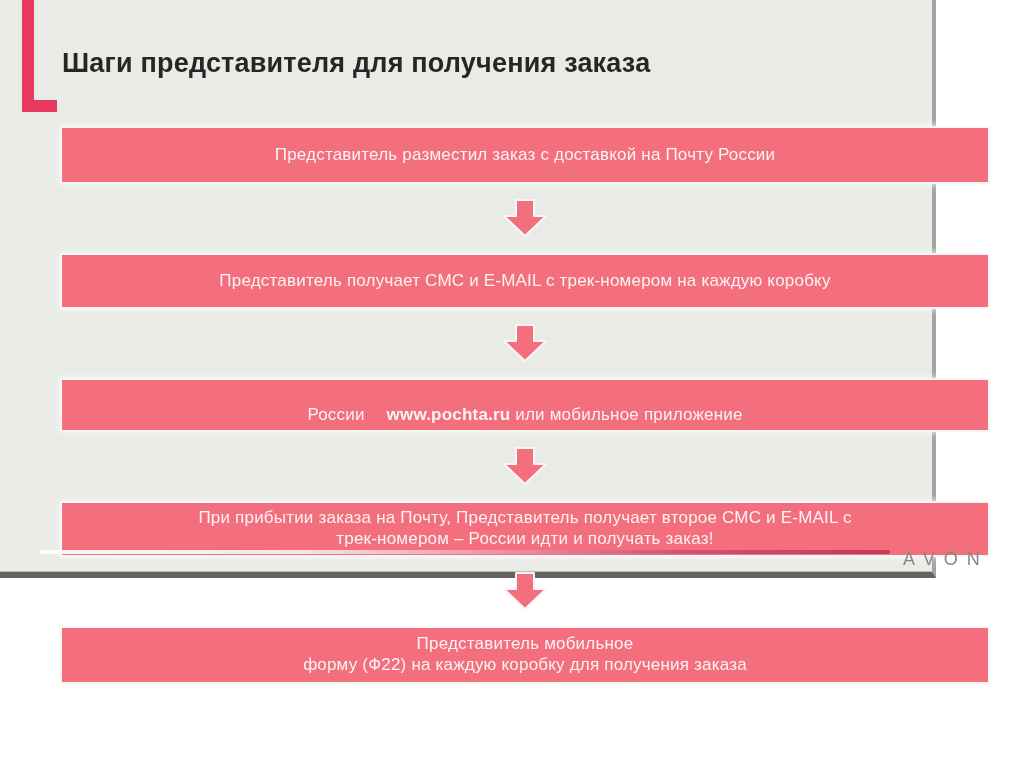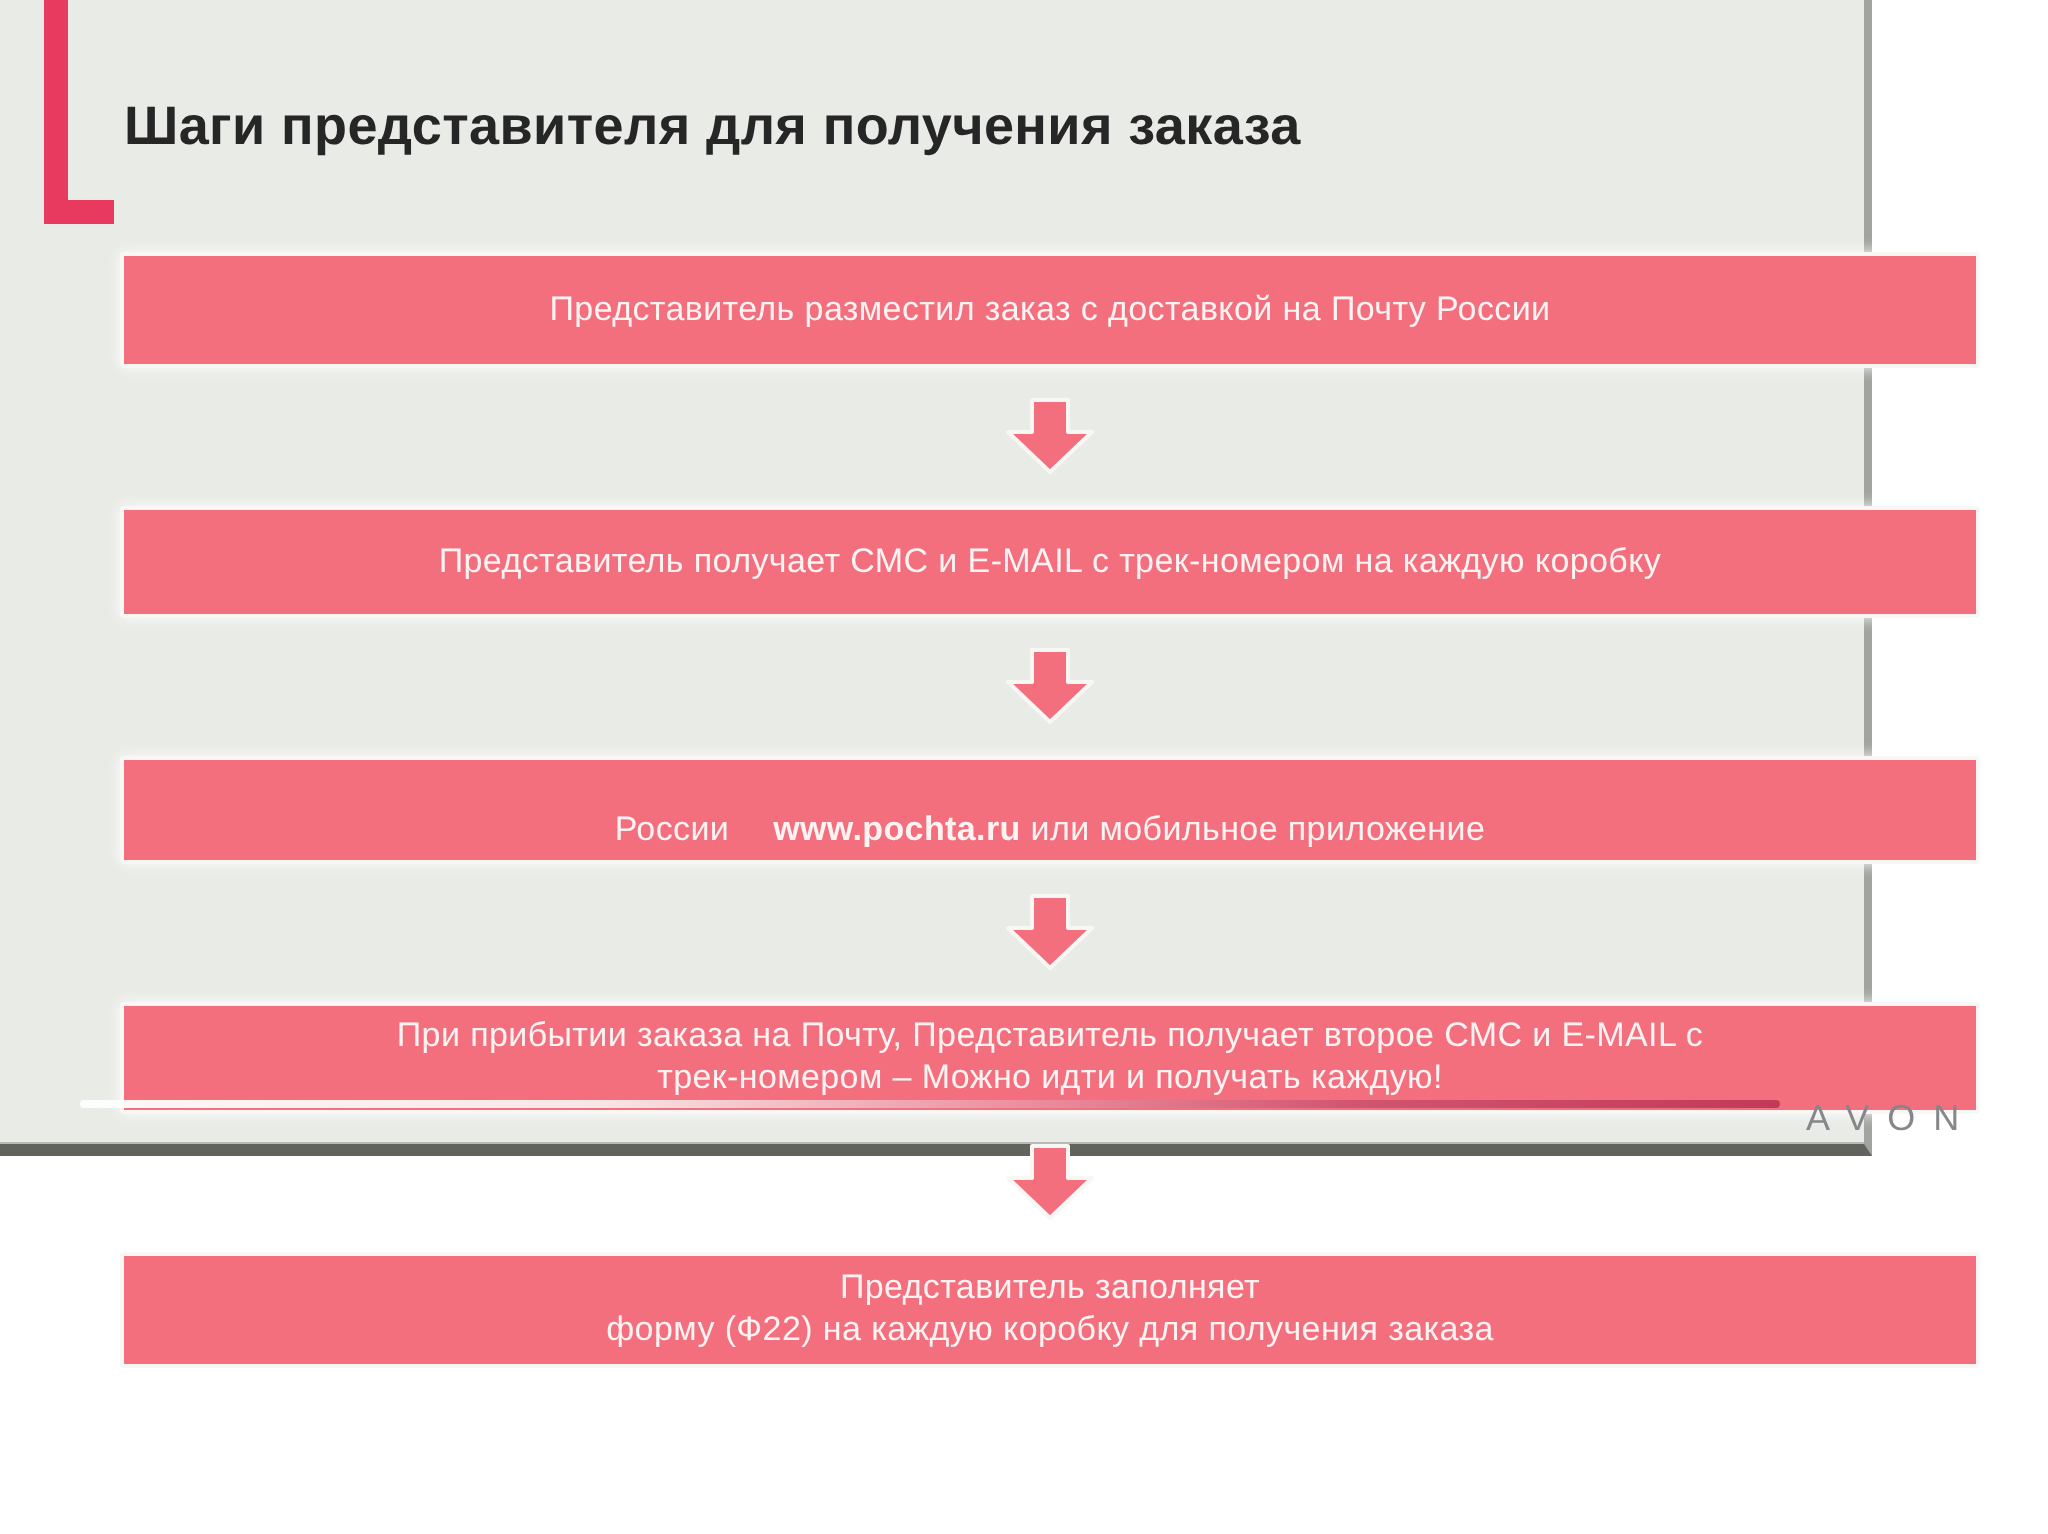--- a/index.html
+++ b/index.html
@@ -107,27 +107,27 @@
       </div>
       <div class="step-box" style="min-height: 54px;">
         <div><br><span>России </span><span class="seg-bold">www.pochta.ru</span><span> или мобильное приложение</span></div>
       </div>
       <div class="flow-arrow">
         <svg width="48" height="39" viewBox="0 0 48 39">
           <polygon points="15,1 33,1 33,17 45,17 24,37 3,17 15,17" fill="#f36f7d" stroke="#f9f7f4" stroke-width="2" stroke-linejoin="round"></polygon>
         </svg>
       </div>
       <div class="step-box" style="min-height: 56px;">
-        <div><span>При прибытии заказа на Почту, Представитель получает второе СМС и E-MAIL с</span><br><span>трек-номером – Можно идти и получать каждую!</span></div>
+        <div><span>При прибытии заказа на Почту, Представитель получает второе СМС и E-MAIL с</span><br><span>трек-номером – России идти и получать заказ!</span></div>
       </div>
       <div class="flow-arrow">
         <svg width="48" height="39" viewBox="0 0 48 39">
           <polygon points="15,1 33,1 33,17 45,17 24,37 3,17 15,17" fill="#f36f7d" stroke="#f9f7f4" stroke-width="2" stroke-linejoin="round"></polygon>
         </svg>
       </div>
       <div class="step-box" style="min-height: 58px;">
-        <div><span>Представитель заполняет</span><br><span>форму (Ф22) на каждую коробку для получения заказа</span></div>
+        <div><span>Представитель мобильное</span><br><span>форму (Ф22) на каждую коробку для получения заказа</span></div>
       </div>
     </div>
 
   <div class="accent-line"></div>
   <div class="brand">AVON</div>
 </div>
 
 </body></html>

